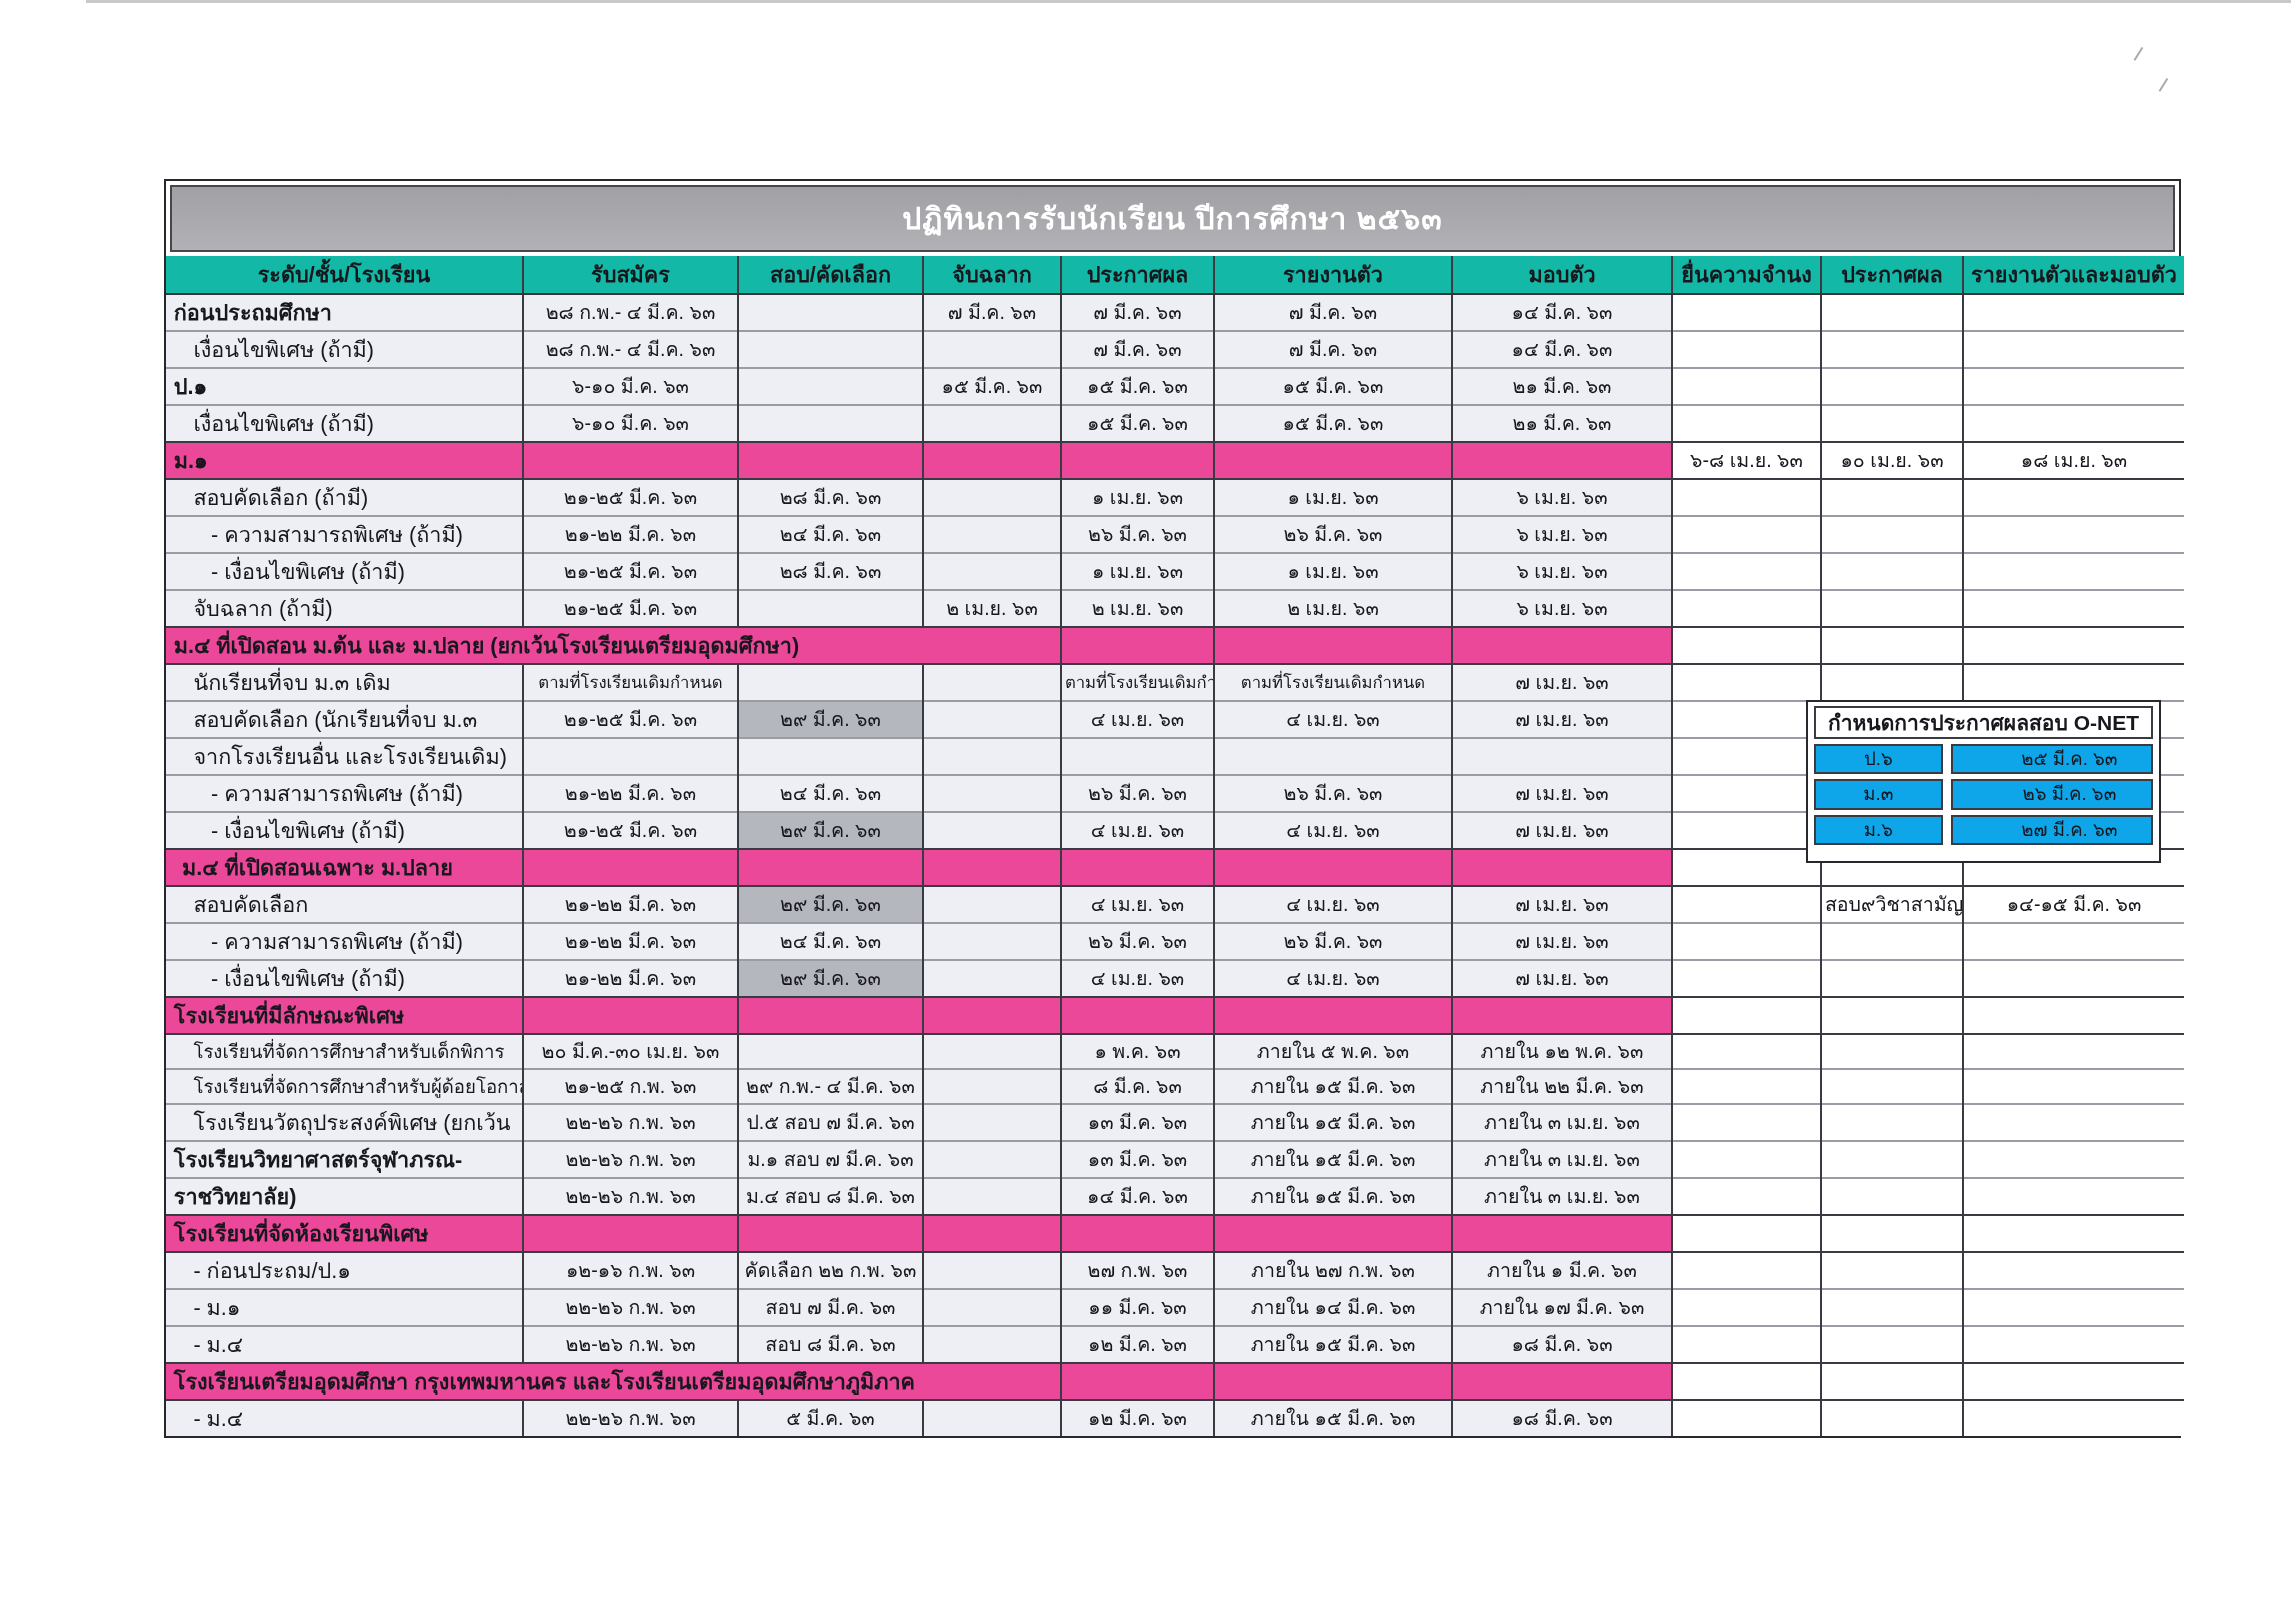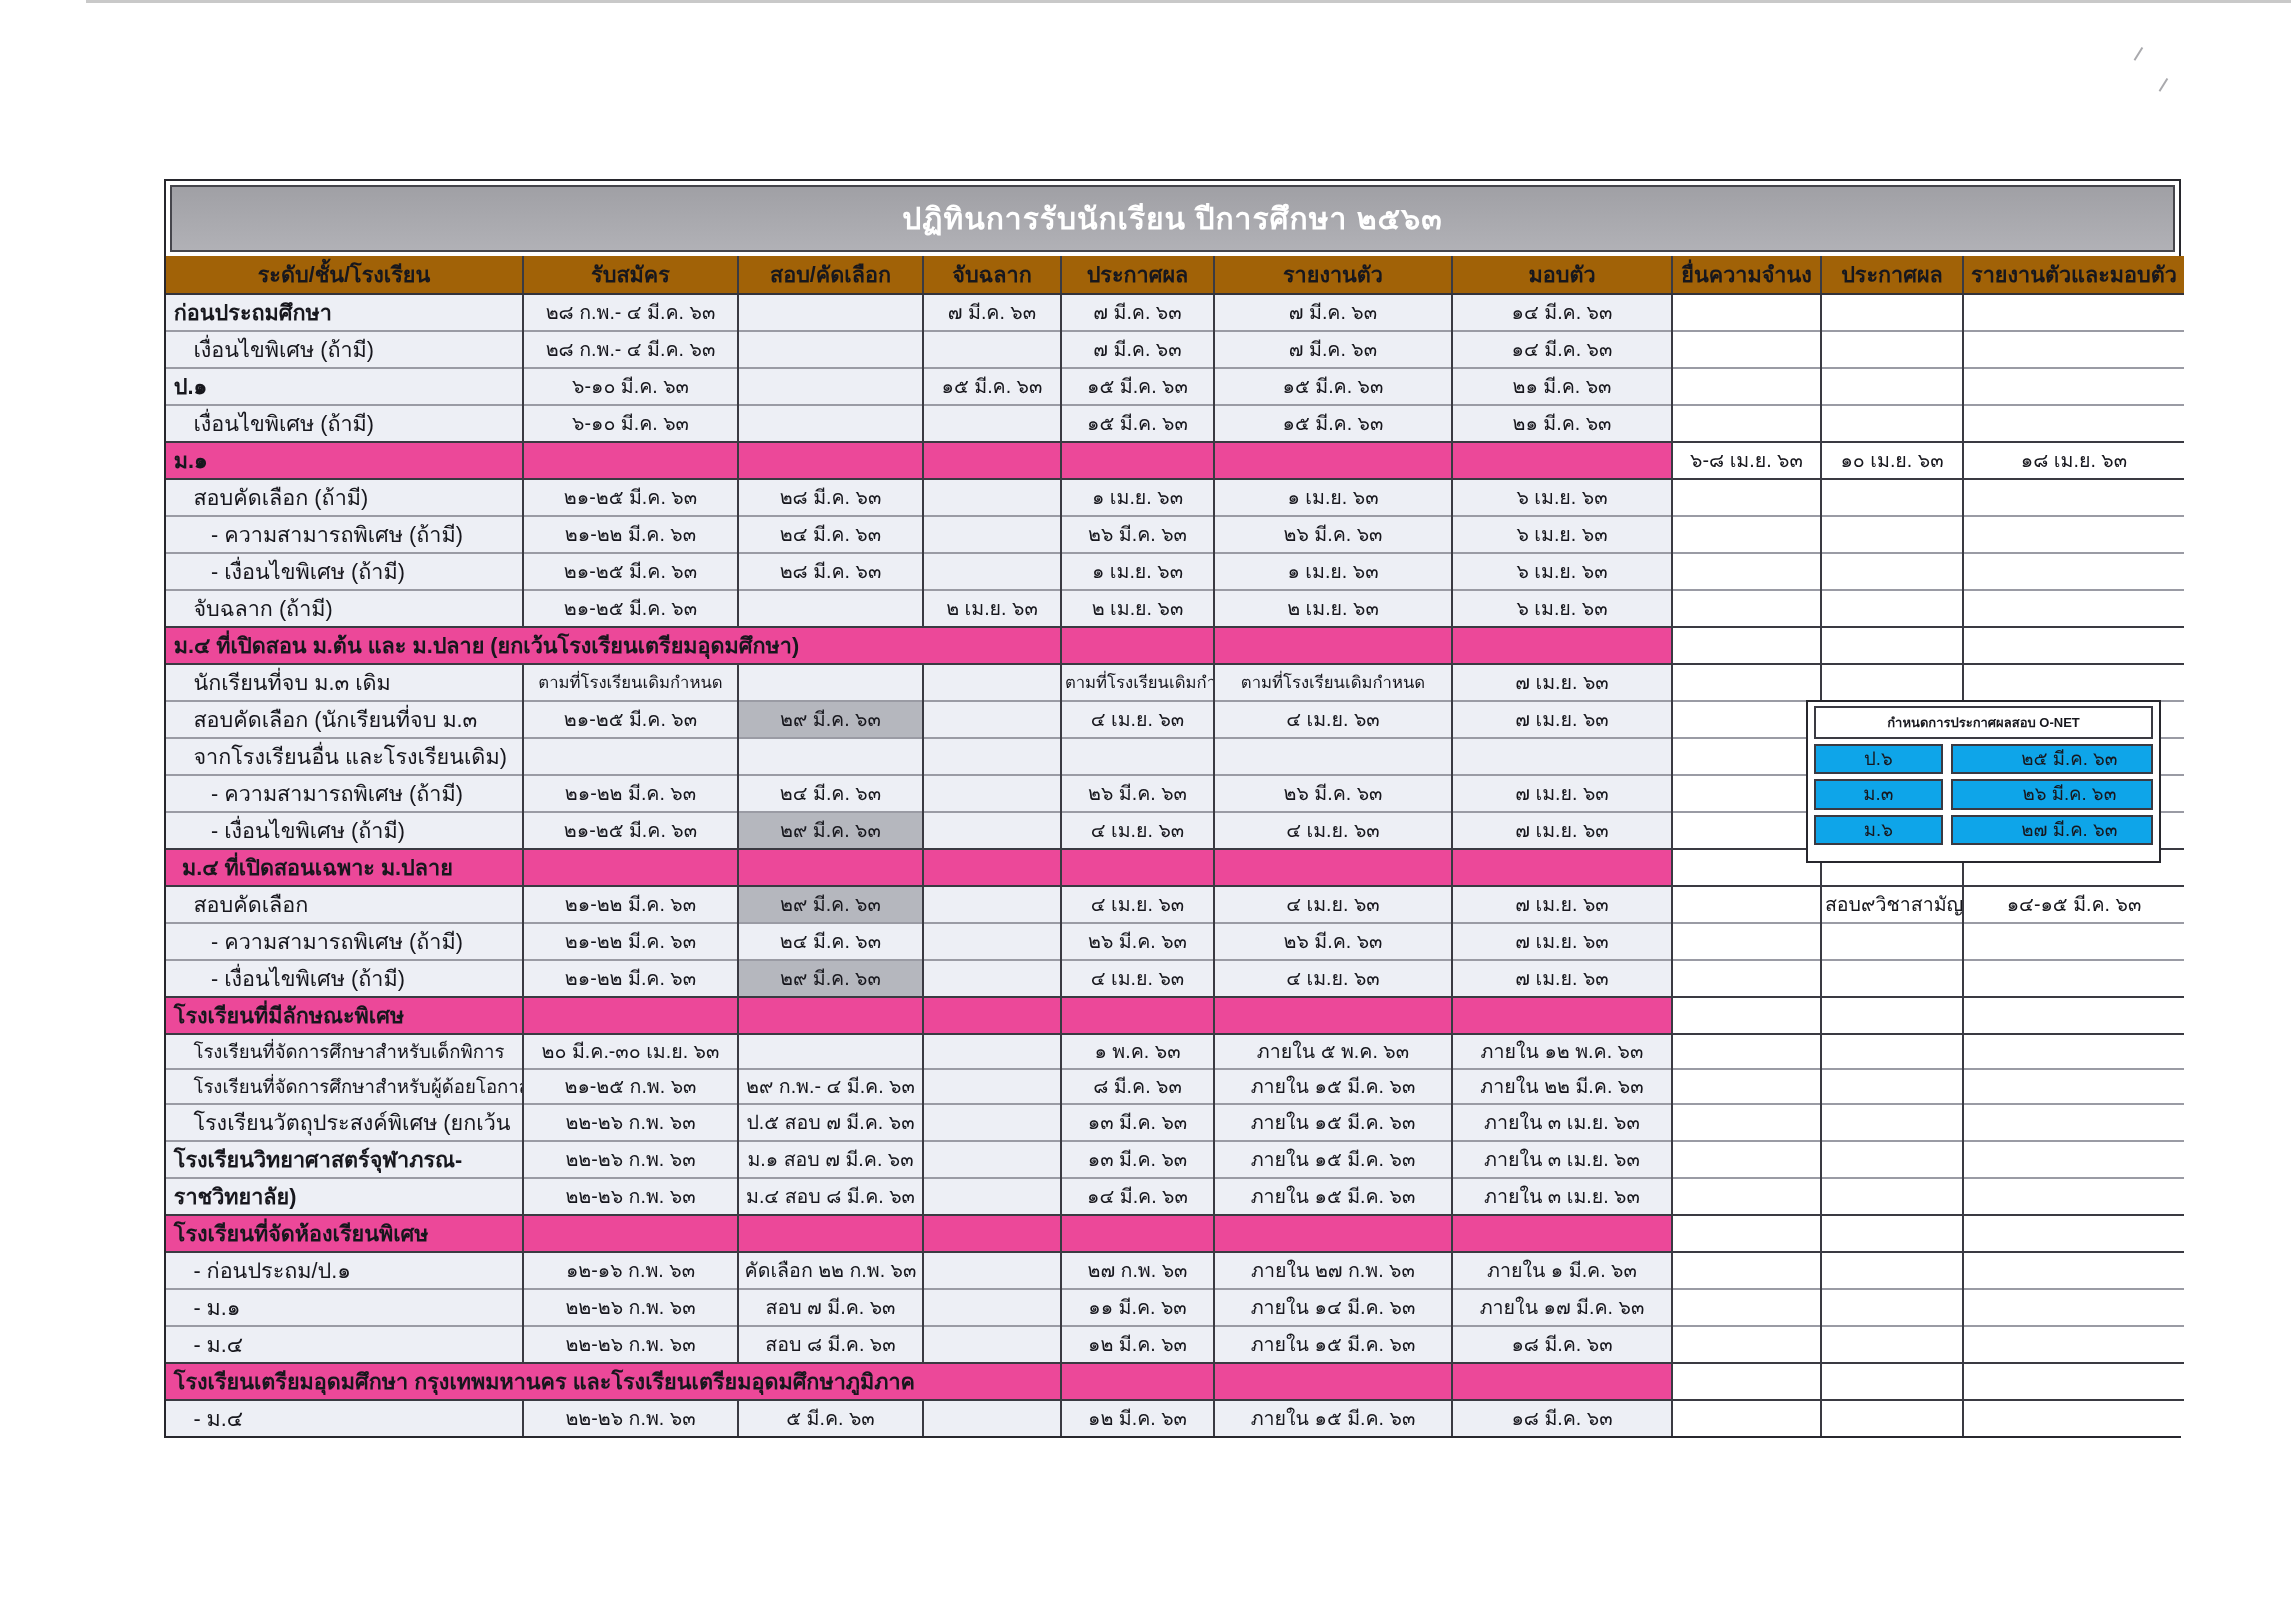--- a/index.html
+++ b/index.html
@@ -13,21 +13,21 @@
   .pencil-mark.m2{left:2156px;top:84px;transform:rotate(-58deg);}
 
   .admission-table{position:absolute;left:164px;top:179px;width:2017px;border:2.9px solid #27272d;background:#fff;box-sizing:border-box;}
   .title-band{
     margin:3.9px;border:2px solid #46464c;background:linear-gradient(#a0a0a5,#b1b1b6);
     height:63px;line-height:63px;text-align:center;color:#ffffff;font-size:30px;font-weight:bold;letter-spacing:1px;
   }
   table.grid{border-collapse:collapse;table-layout:fixed;width:100%;}
   .grid th{
     height:37px;border-left:2px solid #3a3a42;border-bottom:2px solid #33333b;
-    font-size:21.6px;font-weight:bold;background:#a16207;padding:0 2px;white-space:nowrap;overflow:hidden;margin-left:32px;
+    font-size:21.6px;font-weight:bold;background:#14b8a6;padding:0 2px;white-space:nowrap;overflow:hidden;margin-left:32px;
   }
   .grid th:first-child{border-left:none;}
   .grid td{
     height:35px;border-left:2px solid #3a3a42;border-top:2px solid #9a9ba4;
     font-size:19.6px;text-align:center;padding:0 2.9px;white-space:nowrap;overflow:hidden;box-sizing:border-box;
   }
   .grid td:first-child{border-left:none;}
   .grid td.lab{text-align:left;font-size:21.6px;}
   .grid td.lab.sm{font-size:18.6px;}
   .grid td.cell-sm{font-size:16.7px;}
@@ -36,21 +36,21 @@
   .grid td.sec{background:#ec4899;}
   .grid td.dark{background:#b5b7be;}
   .grid td.white{background:#ffffff;}
   .grid tr.section td,.grid tr.section_wide td,.grid tr.level_shaded td{border-top:2px solid #3a3a42;}
   .grid tr.after-sec td{border-top:2px solid #3a3a42;}
 
   .onet-box{
     position:absolute;left:1806px;top:700px;width:355px;height:163px;background:#ffffff;
     border:2.9px solid #27272d;box-sizing:border-box;padding:3.9px 5.9px;
   }
-  .onet-title{border:2px solid #3a3a42;height:29px;line-height:29px;text-align:center;font-size:13px;font-weight:bold;background:#fff;margin-bottom:4.9px;white-space:nowrap;overflow:hidden;}
+  .onet-title{border:2px solid #3a3a42;height:29px;line-height:29px;text-align:center;font-size:21px;font-weight:bold;background:#fff;margin-bottom:4.9px;white-space:nowrap;overflow:hidden;}
   .onet-row{display:flex;gap:7.8px;margin-bottom:4.9px;}
   .onet-cell{border:2px solid #3a3a42;background:#0ea5e9;height:26.5px;line-height:26.5px;text-align:center;font-size:18.6px;box-sizing:content-box;white-space:nowrap;overflow:hidden;}
   .onet-cell.k{width:125px;}
   .onet-cell.v{flex:1;padding-left:35px;}
 </style>
 </head>
 <body>
 
 <div class="page">
   <div class="scan-topline"></div>

